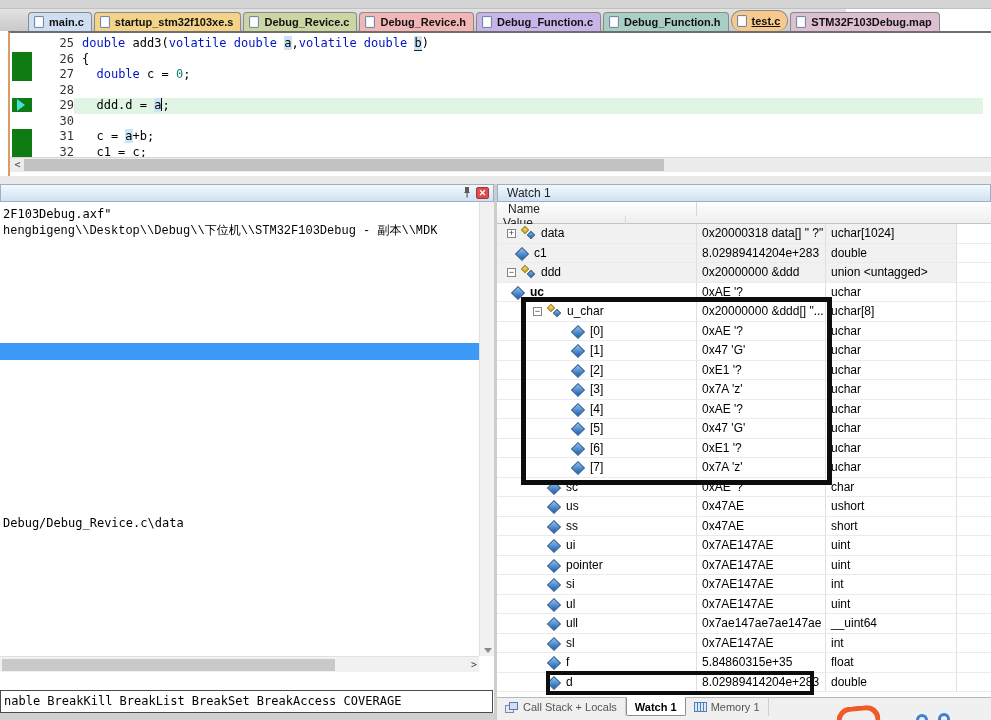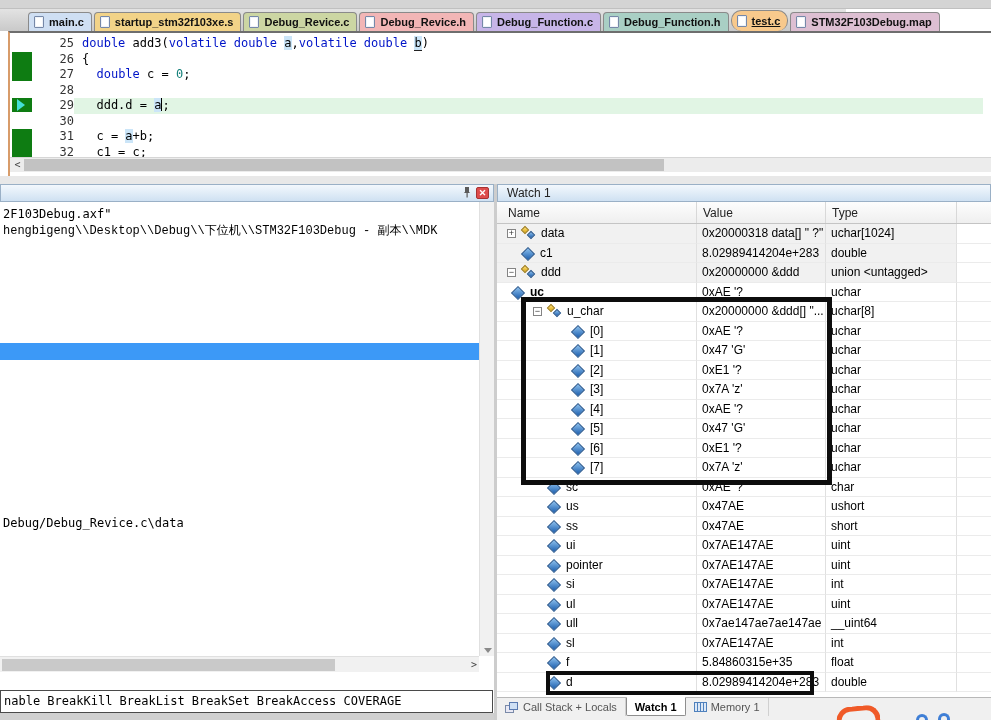--- a/index.html
+++ b/index.html
@@ -64,21 +64,21 @@
   .lp-hthumb { position:absolute; left:2px; top:2px; width:333px; height:12px; background:#c9c9c9; }
   .lp-harrow { position:absolute; right:2px; top:2px; font-size:10px; color:#444; font-family:"DejaVu Sans Mono", monospace; }
   .cmd-box { position:absolute; left:0; top:506px; width:493px; height:23px; background:#fff; border:1px solid #4a4a4a;
              font-family:"DejaVu Sans Mono", monospace; font-size:12px; line-height:21px; padding-left:3px; white-space:pre; }
   .lp-bottom-strip { position:absolute; left:0; top:529px; width:494px; height:7px; background:#d0d0d0; }
 
   
   .watch-pane { position:absolute; left:497px; top:184px; width:494px; height:536px; background:#fff; }
   .w-header { padding-left:9px; }
   .w-colhead { position:absolute; left:0; top:18px; width:494px; height:22px; display:flex;
-               background:linear-gradient(#fdfdfd,#efefef); border-bottom:1px solid #c4c4c4; font-size:12px; color:#222; }
+               background:linear-gradient(#fdfdfd,#efefef); border-bottom:1px solid #c4c4c4; font-size:12px; color:#222;flex-direction:column; }
   .w-colhead .hc { display:flex; align-items:center; border-right:1px solid #d8d8d8; padding-left:6px; }
   .hc.c-name { width:200px; padding-left:11px; }
   .hc.c-val { width:129px; }
   .hc.c-typ { width:131px; }
   .hc.c-fill { flex:1; border-right:none; }
   .w-rows { position:absolute; left:0; top:40px; width:494px; height:468px; overflow:hidden; }
   .wrow { display:flex; height:19.5px; }
   .wrow.shaded .wc { background:#f1f1f1; }
   .wc { border-right:1px solid #e0e0e0; border-bottom:1px solid #ebebeb; display:flex; align-items:center;
         font-size:12px; color:#000; overflow:hidden; white-space:nowrap; background:#fff; }
@@ -241,21 +241,21 @@
               <i class="dy"></i>
               <i class="db"></i>
             </span>
             <span class="wname">data</span>
           </div>
           <div class="wc val">0x20000318 data[] " ?"</div>
           <div class="wc typ">uchar[1024]</div>
           <div class="wc fill"></div>
         </div>
         <div class="wrow shaded">
-          <div class="wc name" style="padding-left: 10px; text-align: right;">
+          <div class="wc name" style="padding-left: 4px; text-align: right;">
             <span class="exp-spacer"></span>
             <span class="icon-scalar"></span>
             <span class="wname">c1</span>
           </div>
           <div class="wc val">8.02989414204e+283</div>
           <div class="wc typ">double</div>
           <div class="wc fill"></div>
         </div>
         <div class="wrow shaded">
           <div class="wc name" style="padding-left: 10px;">

